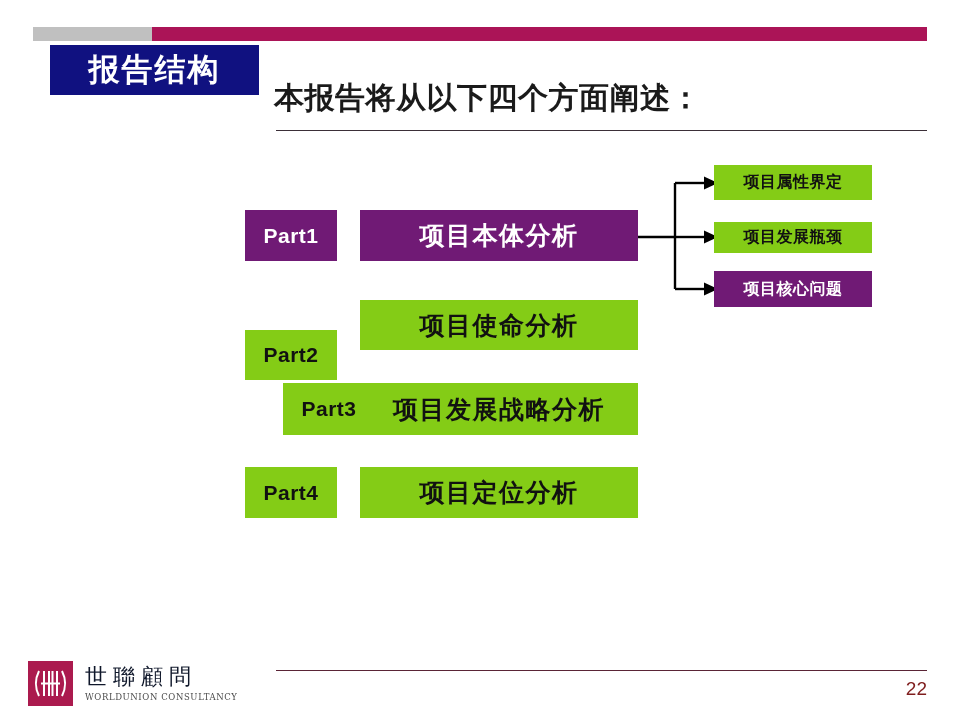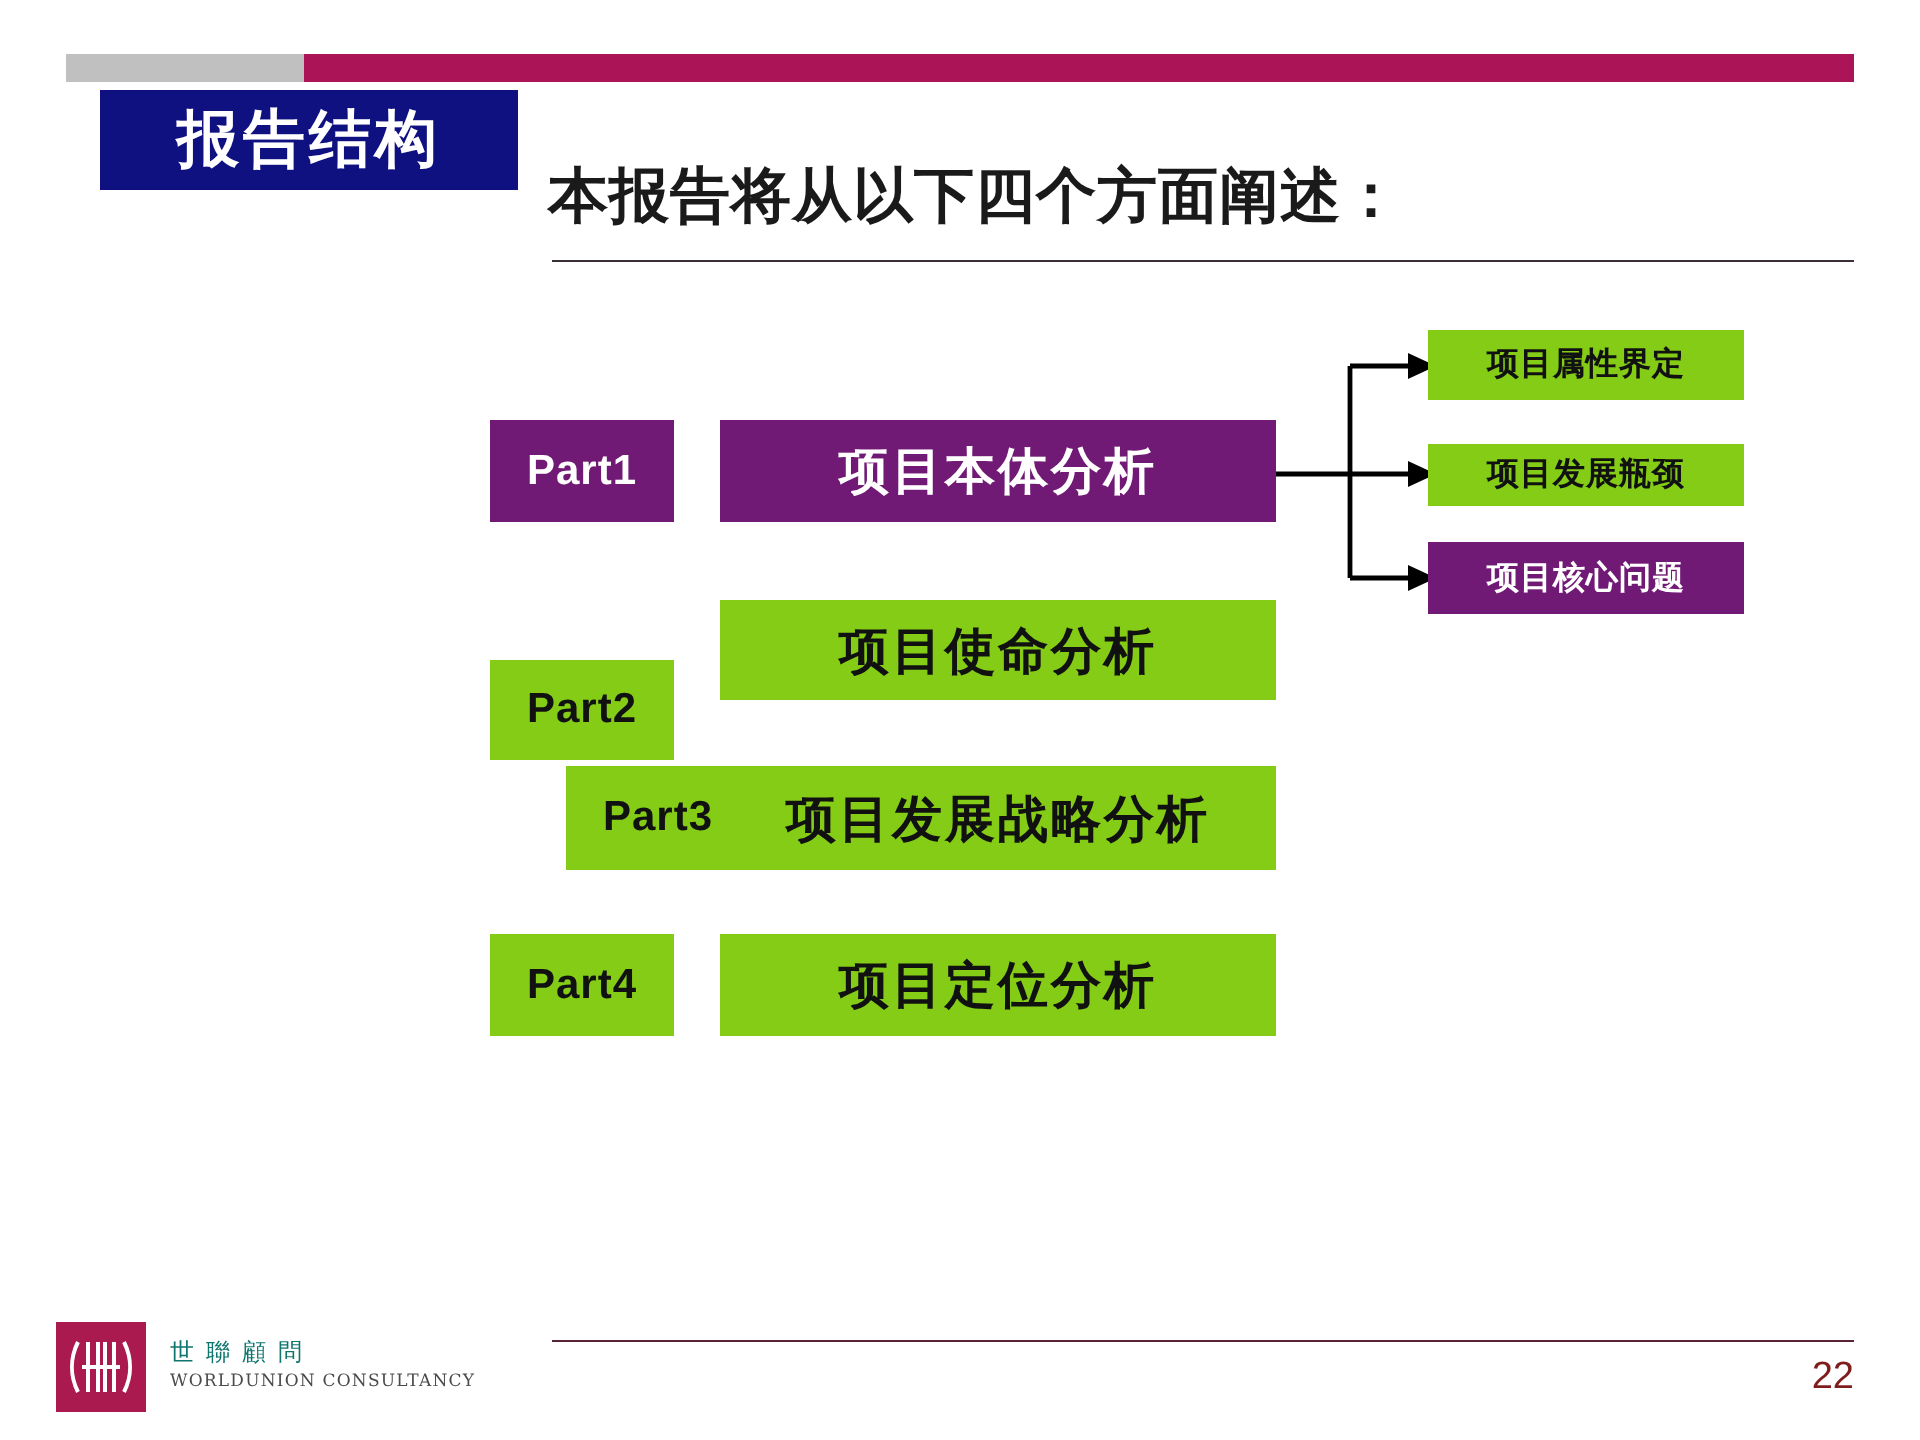--- a/index.html
+++ b/index.html
@@ -157,22 +157,22 @@
     flex: 0 0 45px;
   }
   #logo-text {
     margin-left: 12px;
     display: flex;
     flex-direction: column;
     justify-content: center;
   }
   .logo-cn {
     font-family: "DejaVu Serif", "Liberation Serif", serif;
-    font-size: 12px;
-    color: #0f766e;
+    font-size: 22px;
+    color: #0f172a;
     letter-spacing: 6px;
     line-height: 1.15;
   }
   .logo-en {
     font-family: "DejaVu Serif", "Liberation Serif", serif;
     font-size: 8.5px;
     color: #4a4a4a;
     letter-spacing: 0.6px;
     line-height: 1.2;
     margin-top: 2px;

